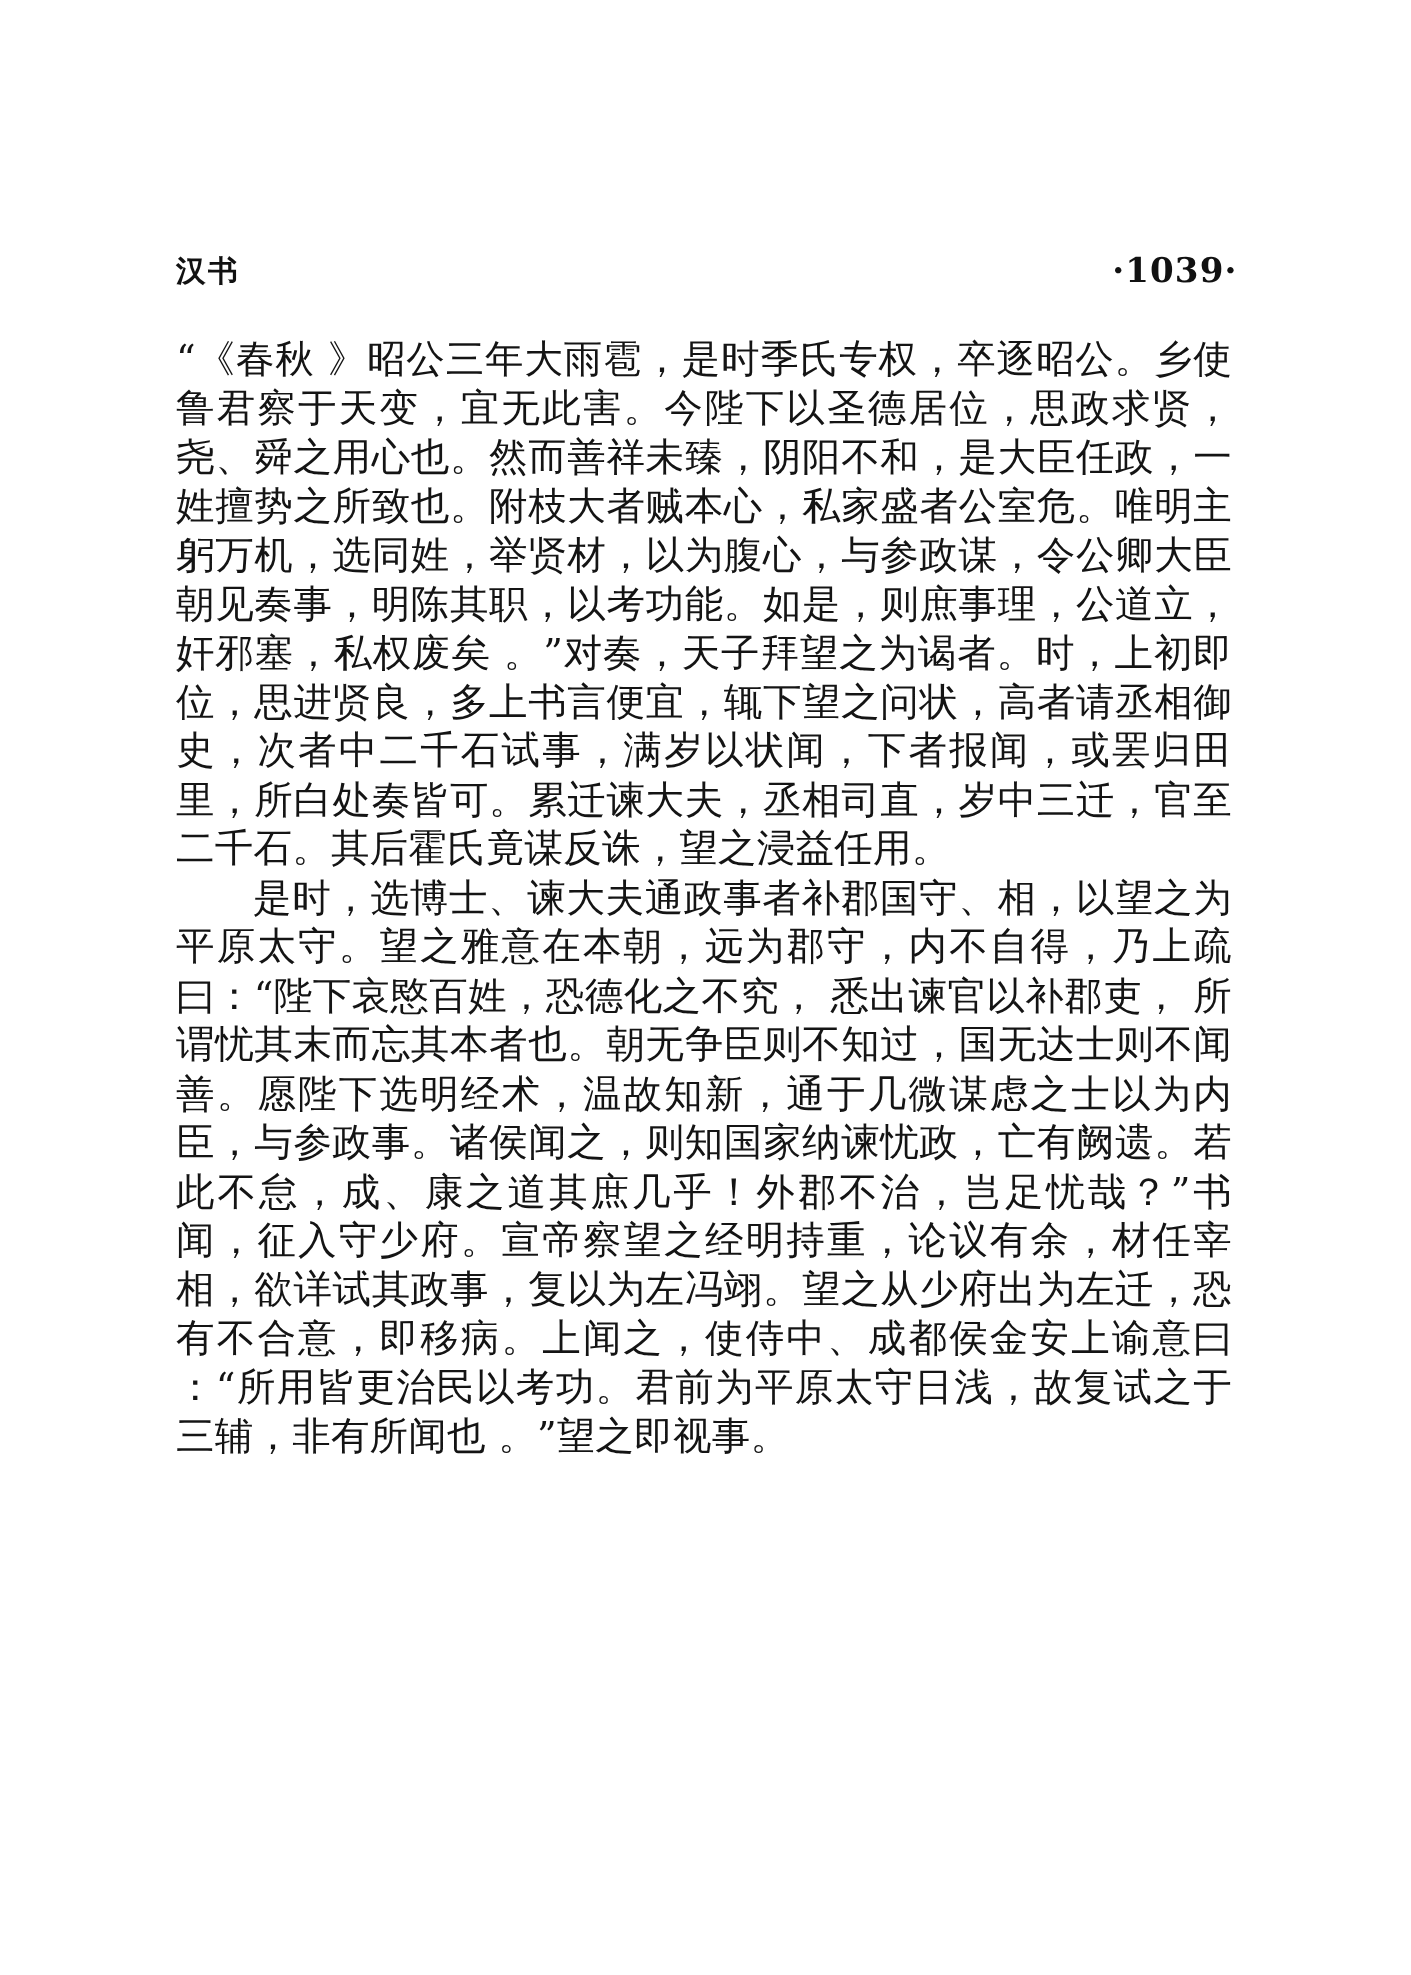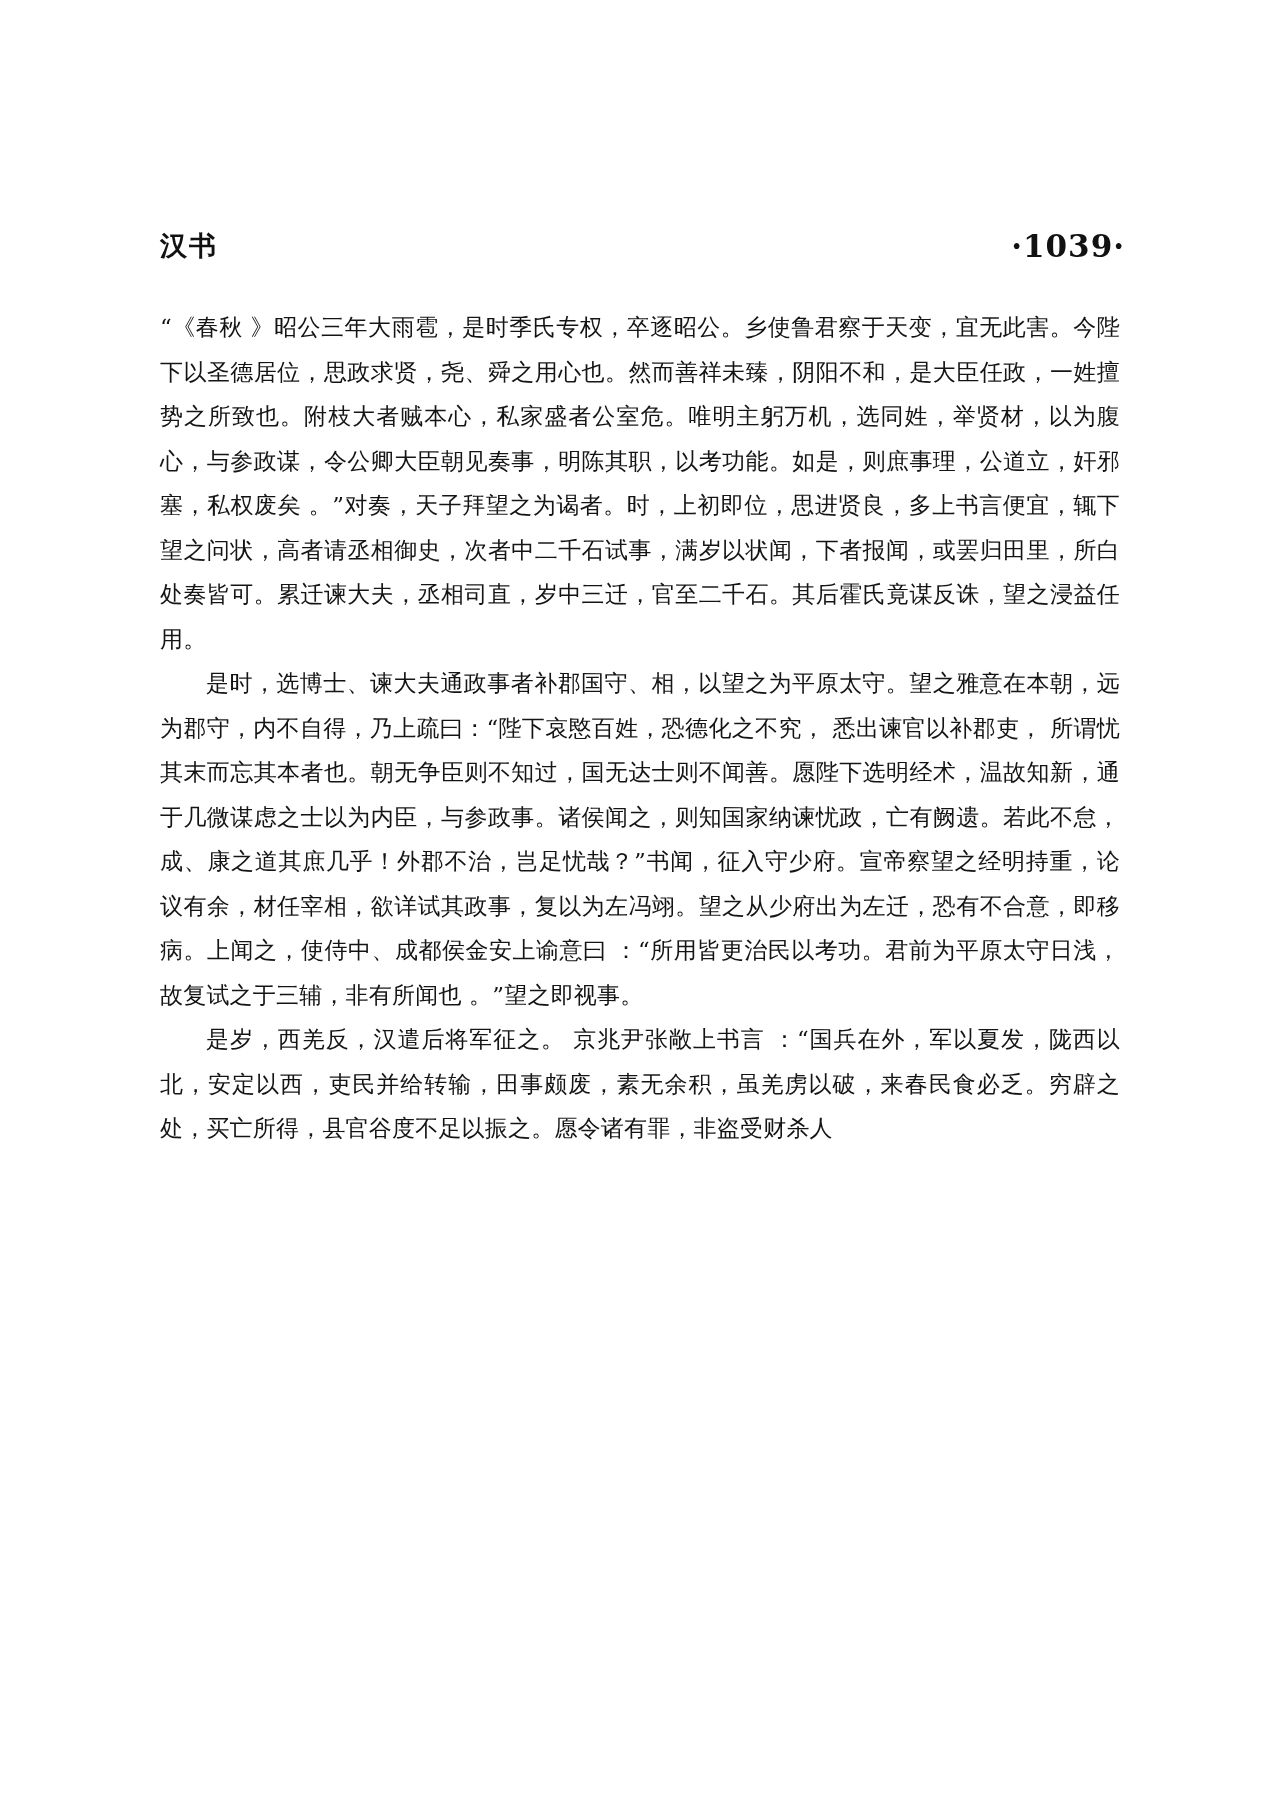--- a/index.html
+++ b/index.html
@@ -43,21 +43,21 @@
     font-size: 31px;
     font-weight: bold;
     letter-spacing: 1px;
     color: #111;
   }
   .body-text {
     position: absolute;
     left: 160px;
     top: 305px;
     width: 960px;
-    font-size: 23px;
+    font-size: 35px;
     line-height: 44.5px;
     text-align: justify;
     text-justify: inter-character;
     color: #141414;
     letter-spacing: 0.2px;
   }
   .para {
     margin: 0;
     text-align: justify;
     text-justify: inter-ideograph;
@@ -72,16 +72,15 @@
 <div class="page">
 
   <div class="header">
     <span class="header-title">汉书</span>
     <span class="header-page">·1039·</span>
   </div>
 
   <div class="body-text">
     <p class="para">“《春秋 》昭公三年大雨雹，是时季氏专权，卒逐昭公。乡使鲁君察于天变，宜无此害。今陛下以圣德居位，思政求贤，尧、舜之用心也。然而善祥未臻，阴阳不和，是大臣任政，一姓擅势之所致也。附枝大者贼本心，私家盛者公室危。唯明主躬万机，选同姓，举贤材，以为腹心，与参政谋，令公卿大臣朝见奏事，明陈其职，以考功能。如是，则庶事理，公道立，奸邪塞，私权废矣 。”对奏，天子拜望之为谒者。时，上初即位，思进贤良，多上书言便宜，辄下望之问状，高者请丞相御史，次者中二千石试事，满岁以状闻，下者报闻，或罢归田里，所白处奏皆可。累迁谏大夫，丞相司直，岁中三迁，官至二千石。其后霍氏竟谋反诛，望之浸益任用。</p>
     <p class="para indent">是时，选博士、谏大夫通政事者补郡国守、相，以望之为平原太守。望之雅意在本朝，远为郡守，内不自得，乃上疏曰：“陛下哀愍百姓，恐德化之不究， 悉出谏官以补郡吏， 所谓忧其末而忘其本者也。朝无争臣则不知过，国无达士则不闻善。愿陛下选明经术，温故知新，通于几微谋虑之士以为内臣，与参政事。诸侯闻之，则知国家纳谏忧政，亡有阙遗。若此不怠，成、康之道其庶几乎！外郡不治，岂足忧哉？”书闻，征入守少府。宣帝察望之经明持重，论议有余，材任宰相，欲详试其政事，复以为左冯翊。望之从少府出为左迁，恐有不合意，即移病。上闻之，使侍中、成都侯金安上谕意曰 ：“所用皆更治民以考功。君前为平原太守日浅，故复试之于三辅，非有所闻也 。”望之即视事。</p>
-    <p class="para indent">是岁，西羌反，汉遣后将军征之。 京兆尹张敞上书言 ：“国兵在外，军以夏发，陇西以北，安定以西，吏民并给转输，田事颇废，素无余积，虽羌虏以破，来春民食必乏。穷辟之处，买亡所得，县官谷度不足以振之。愿令诸有罪，非盗受财杀人</p>
   </div>
 
 </div>
 
 </body></html>

